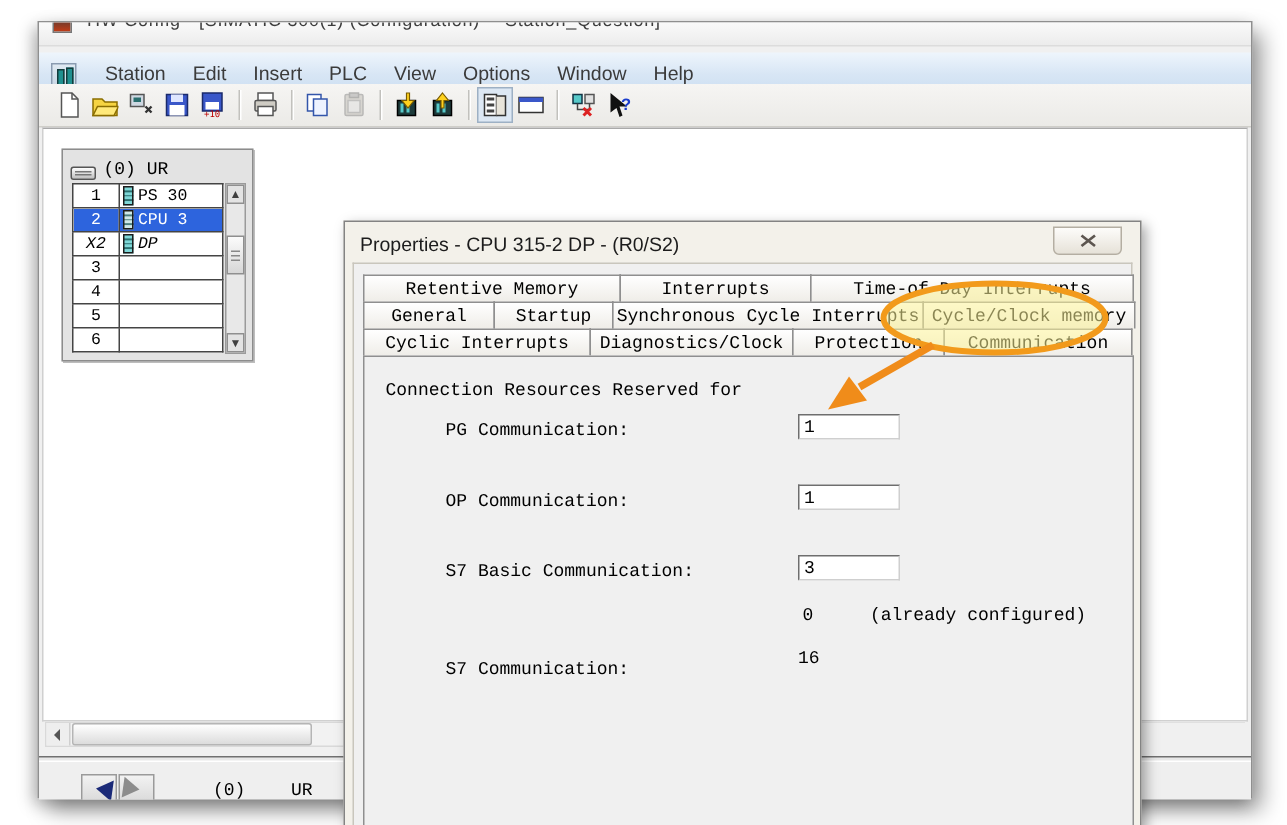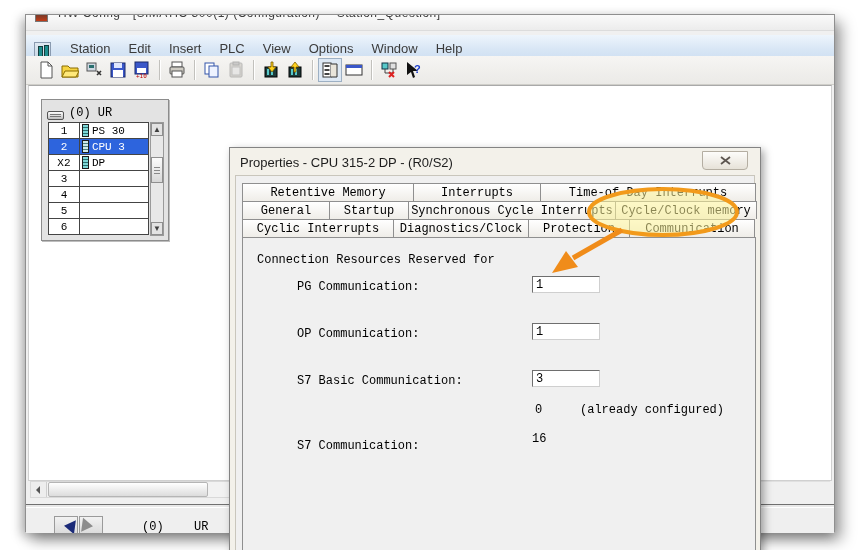--- a/index.html
+++ b/index.html
@@ -85,21 +85,21 @@
     font-family:"Liberation Mono", monospace; font-size:11px;
   }
   #rack-table td { border:1px solid #444; height:16px; padding:0 2px; white-space:nowrap; overflow:hidden; }
   #rack-table td.slot { width:30px; text-align:center; }
   #rack-table td.mod  { width:67px; }
   #rack-table tr.selected td { background:#2d64dd; color:#fff; }
   .mod-inner { display:flex; align-items:center; gap:3px;text-align:center; }
   .module-icon { width:7px; height:13px; border:1px solid #1c1c1c; flex:0 0 auto;
     background:repeating-linear-gradient(#7fd8d8 0 2px, #2a6f6f 2px 3px); }
   tr.selected .module-icon { background:repeating-linear-gradient(#cfe8e8 0 2px,#4b7f7f 2px 3px); }
-  .it { }
+  .it { font-style:italic; }
   #rack-scroll {
     position:absolute; right:4px; top:22px; width:14px; height:114px;
     background:#e8e8e8; border:1px solid #9a9a9a;
   }
   .sb-arrow { position:absolute; left:0; width:12px; height:13px; background:#e3e3e3;
     border:1px solid #8f8f8f; font-size:8px; color:#404040; text-align:center; line-height:12px; }
   #rack-scroll .up { top:0; }
   #rack-scroll .dn { bottom:0; }
   #rack-scroll .thumb { position:absolute; left:0; top:34px; width:12px; height:26px;
     background:linear-gradient(#fbfbfb,#d7d7d7); border:1px solid #8f8f8f; }

